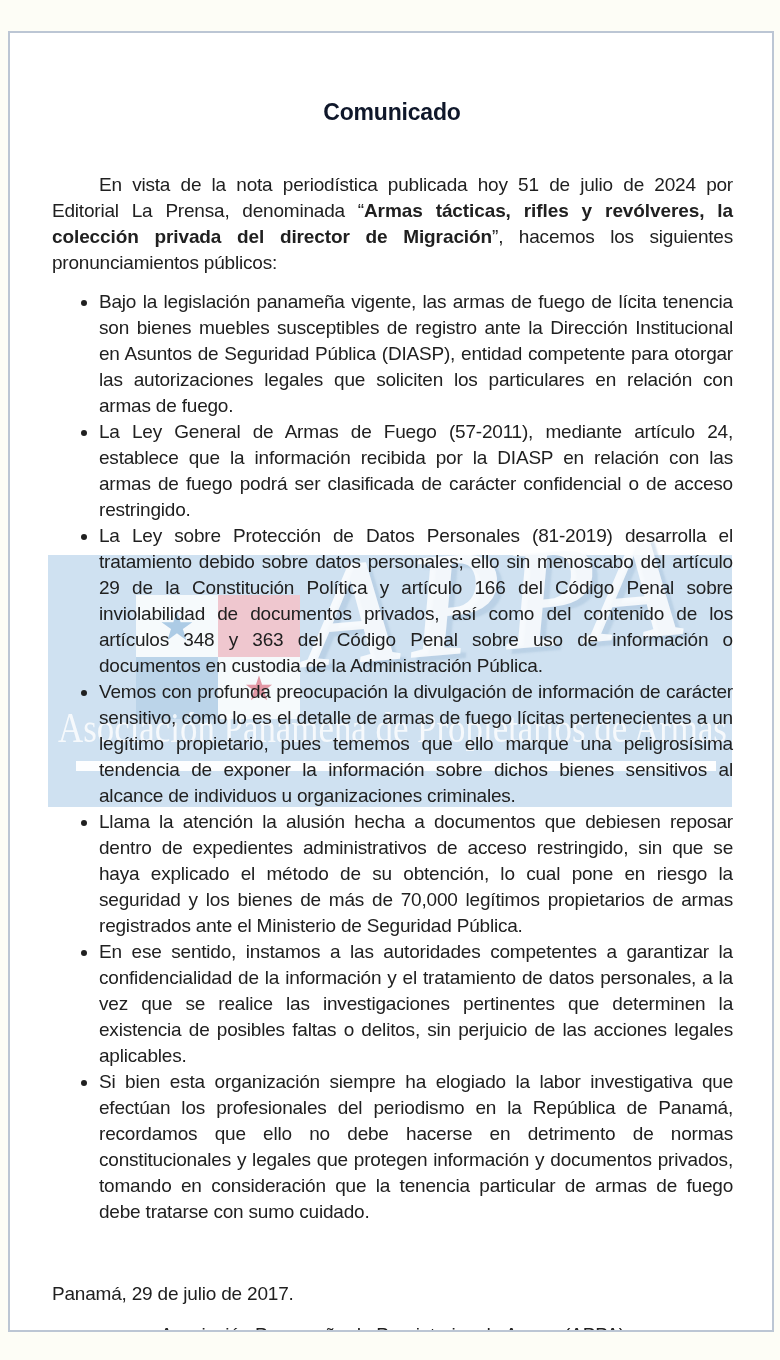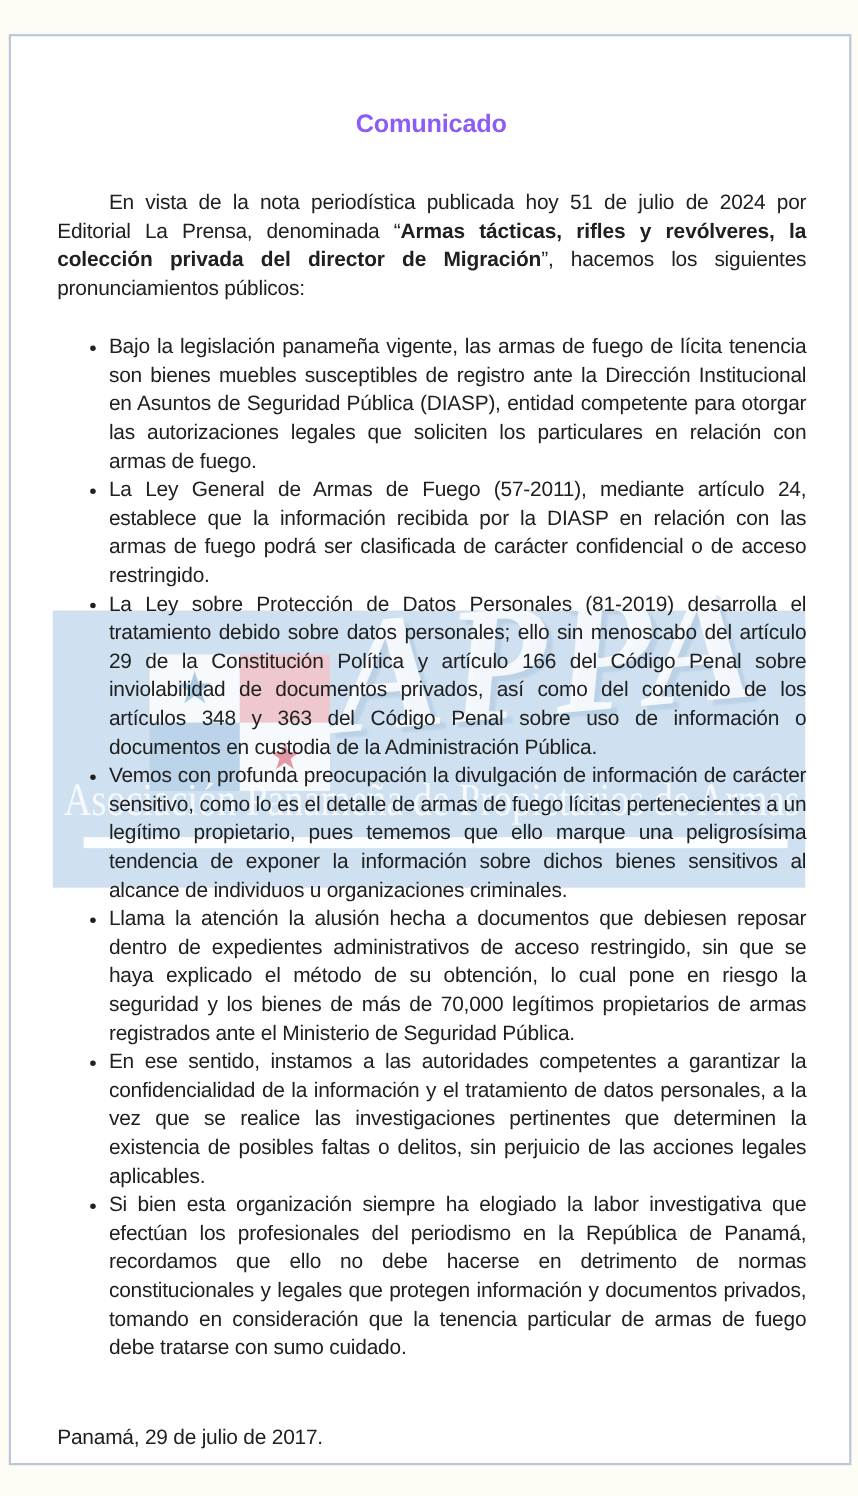--- a/index.html
+++ b/index.html
@@ -63,30 +63,30 @@
     position:relative;z-index:1;
     color:#202020;
     font-size:19px;line-height:26px;
     letter-spacing:-0.2px;
   }
   .title{
     margin:66px 40px 0 42px;
     text-align:center;
     font-weight:bold;
     font-size:23px;
-    color:#8b5cf6;
+    color:#0f172a;
   }
   .intro{
     margin:47px 39px 0 42px;
     text-align:justify;
     text-indent:47px;
   }
   .intro b{letter-spacing:-0.1px;}
   ul.points{
-    margin:27px 39px 0 42px;
+    margin:13px 39px 0 42px;
     padding:0 0 0 47px;
     list-style:disc outside;
   }
   ul.points li{
     text-align:justify;
     margin:0;padding:0;
   }
   .dateline{
     margin:56px 39px 0 42px;
     text-align:left;

